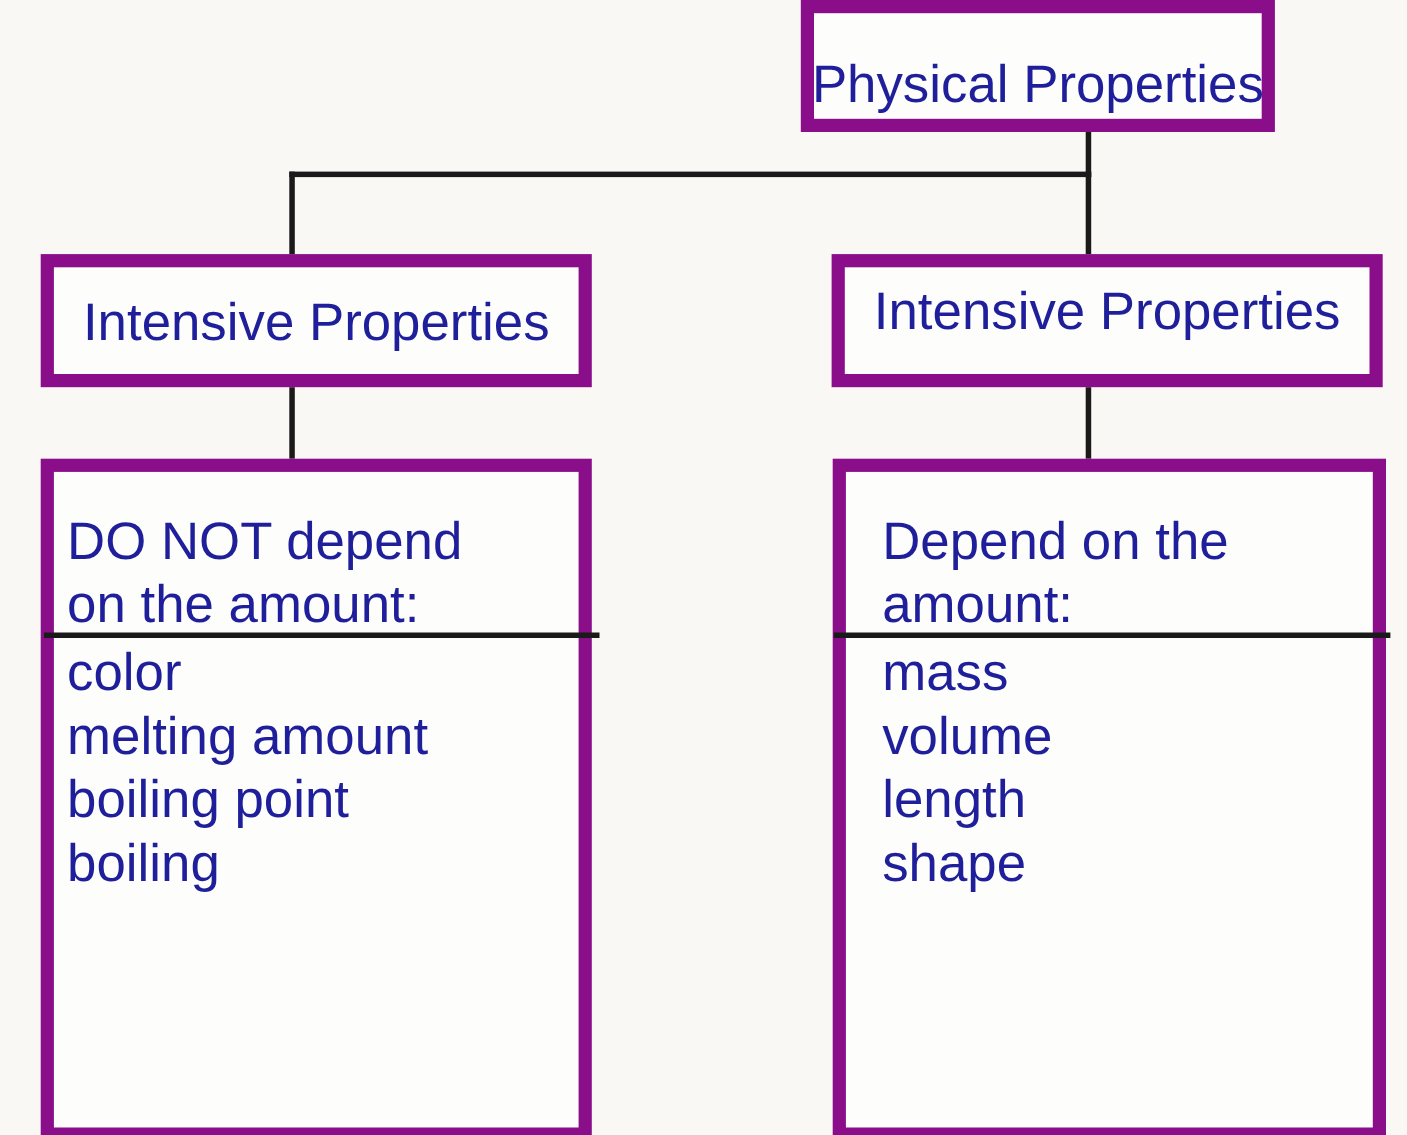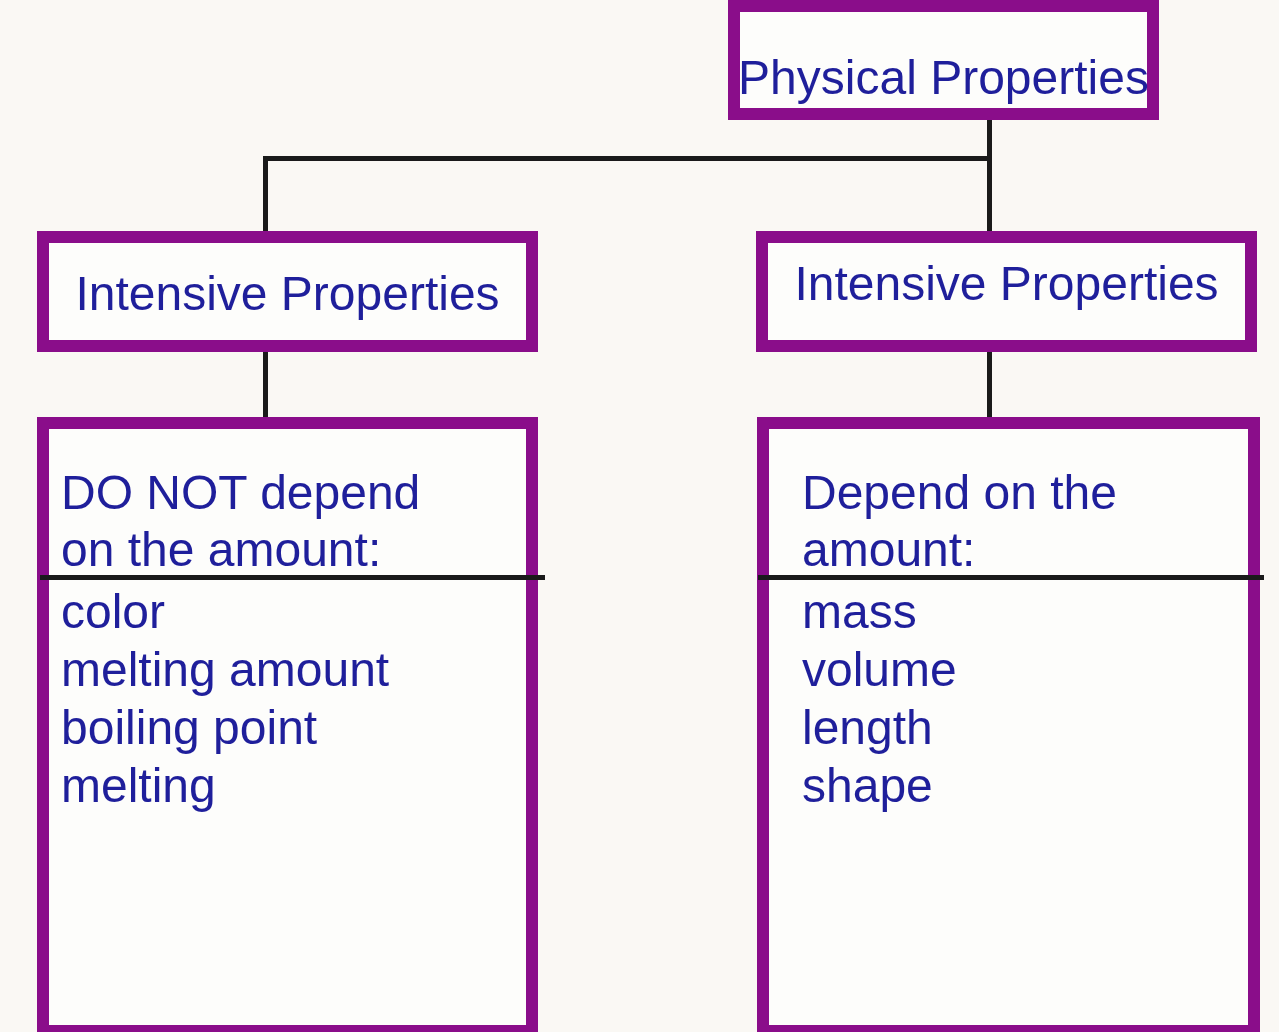--- a/index.html
+++ b/index.html
@@ -105,21 +105,21 @@
     <div>amount:</div>
   </div>
 
   <div class="line sep-left"></div>
   <div class="line sep-right"></div>
 
   <div class="detail-list list-left">
     <div>color</div>
     <div>melting amount</div>
     <div>boiling point</div>
-    <div>melting</div>
+    <div>boiling</div>
   </div>
 
   <div class="detail-list list-right">
     <div>mass</div>
     <div>volume</div>
     <div>length</div>
     <div>shape</div>
   </div>
 
 </div>

